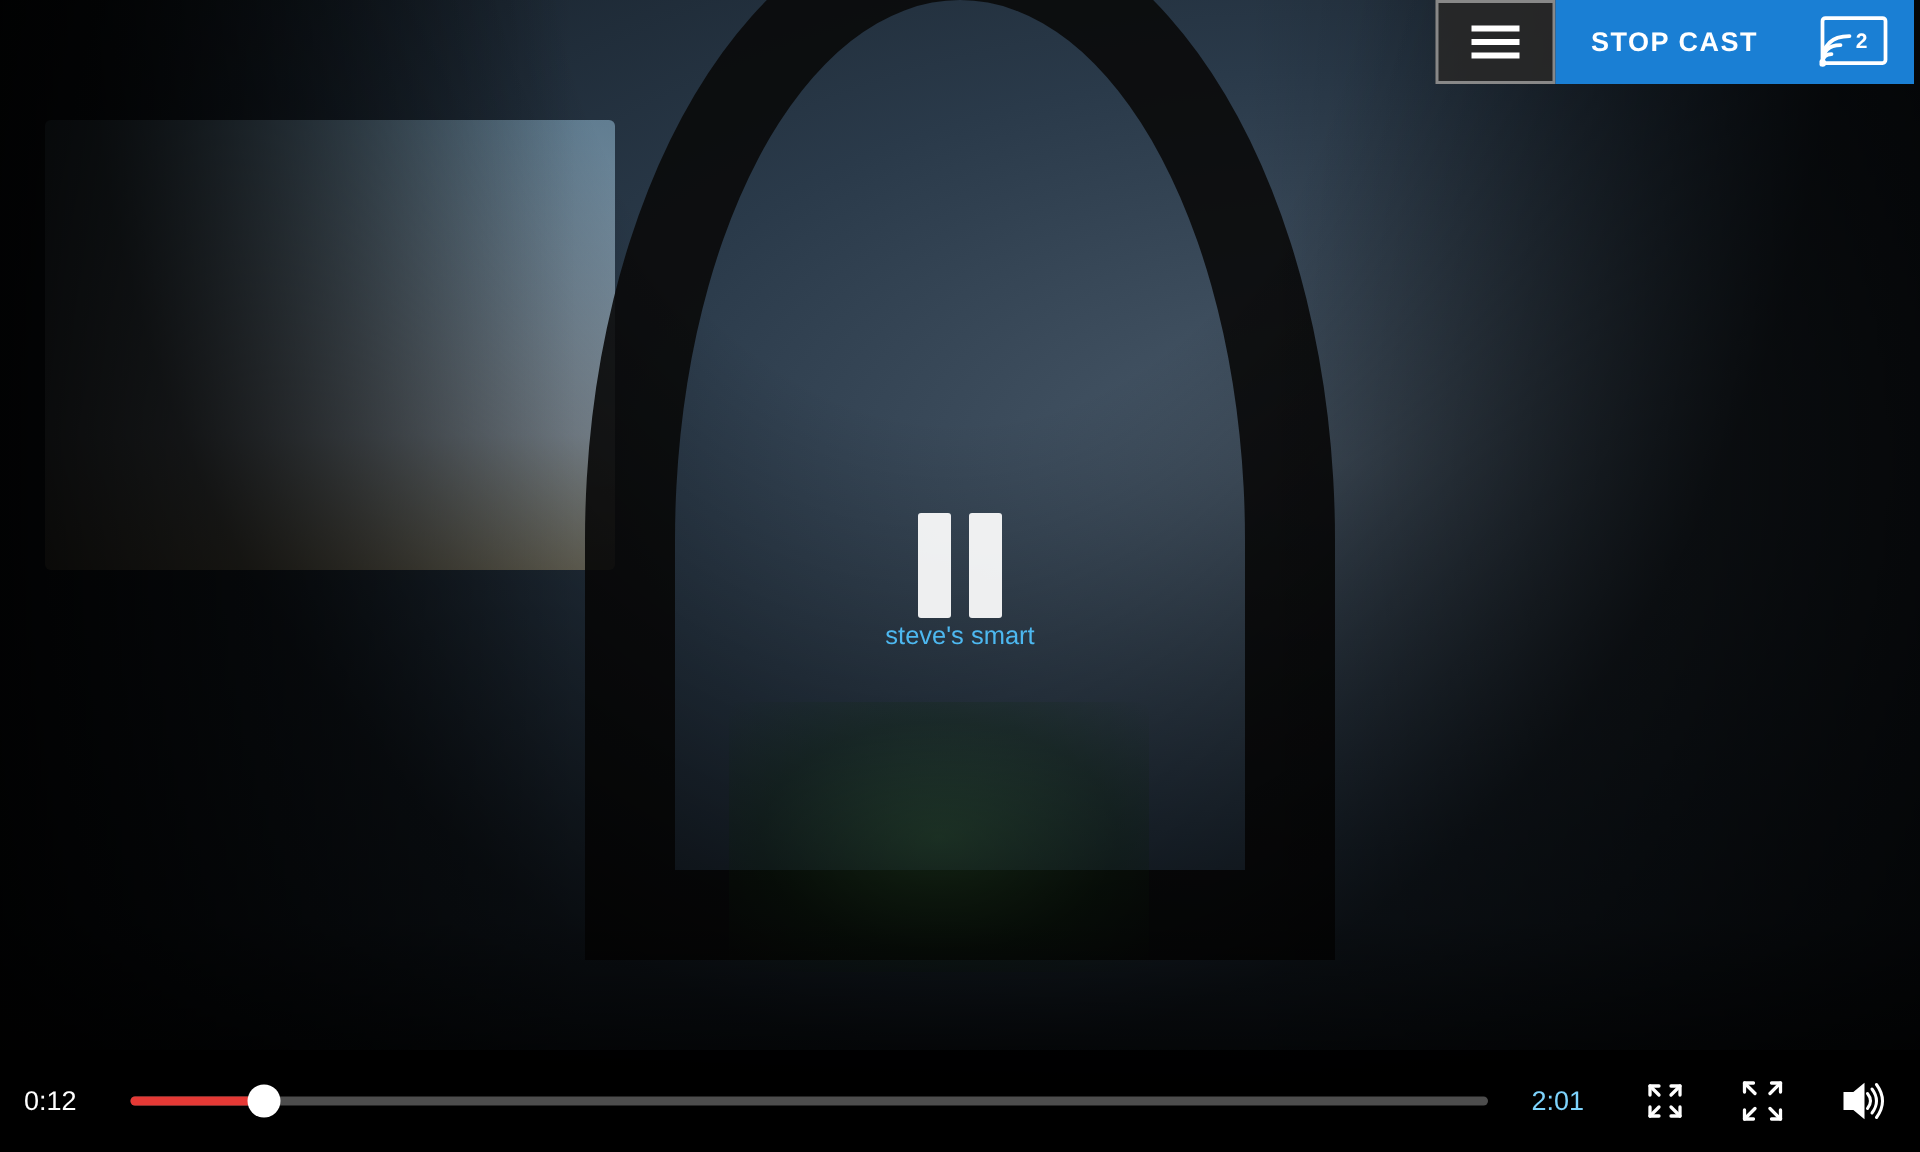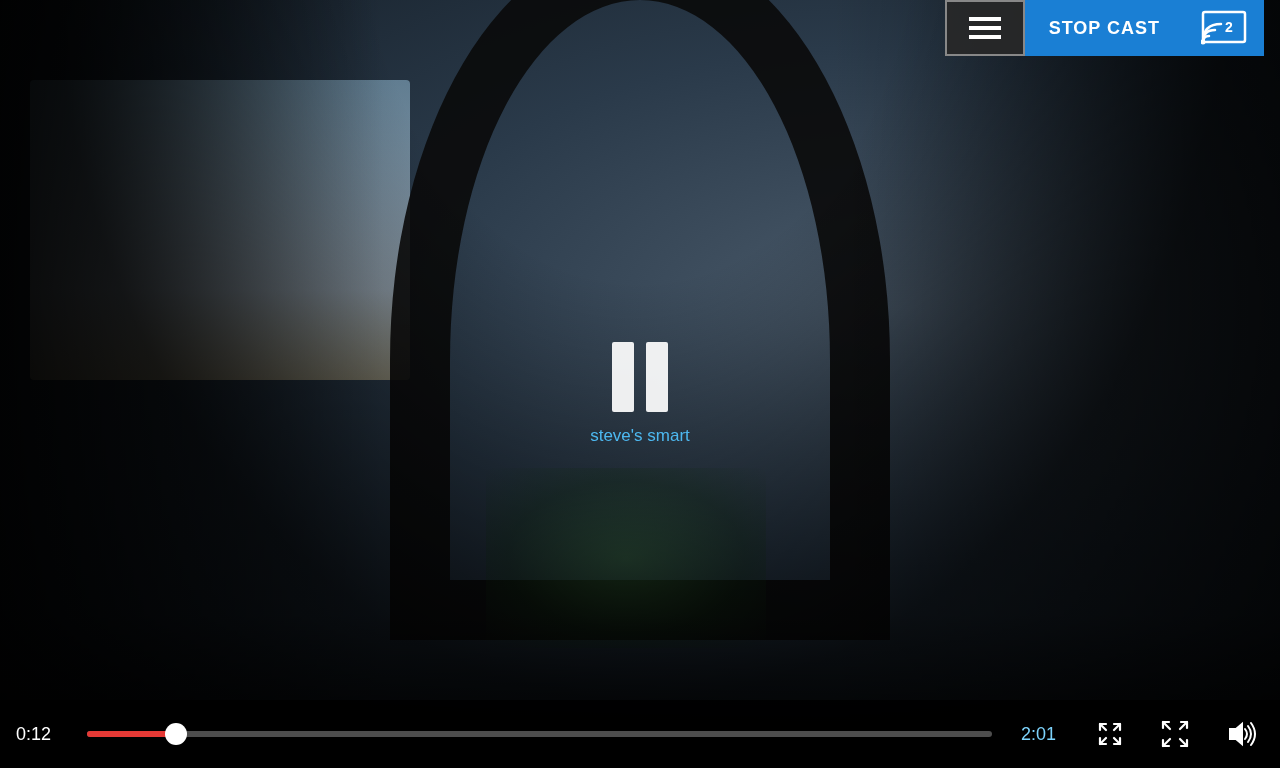--- a/index.html
+++ b/index.html
@@ -70,21 +70,21 @@
       height: 300px;
       background: linear-gradient(to bottom, #8ab0c8 0%, #b0c8d8 40%, #d0dce4 70%, #c8b890 100%);
       border-radius: 4px;
       opacity: 0.6;
     }
 
     
     #top-controls {
       position: absolute;
       top: 0;
-      right: 16px;
+      right: 4px;
       display: flex;
       align-items: flex-start;
       gap: 0;
       z-index: 10;
     }
 
     .menu-btn {
       width: 80px;
       height: 56px;
       background: rgba(40,40,40,0.9);
@@ -164,21 +164,20 @@
     #cast-label {
       position: absolute;
       top: 50%;
       left: 50%;
       transform: translate(-50%, 30px);
       color: #4db8f0;
       font-size: 17px;
       font-weight: 400;
       white-space: nowrap;
       z-index: 10;
-      margin-top: 12px;
     }
 
     
     #bottom-bar {
       position: absolute;
       bottom: 0;
       left: 0;
       right: 0;
       height: 68px;
       background: rgba(0,0,0,0.85);

